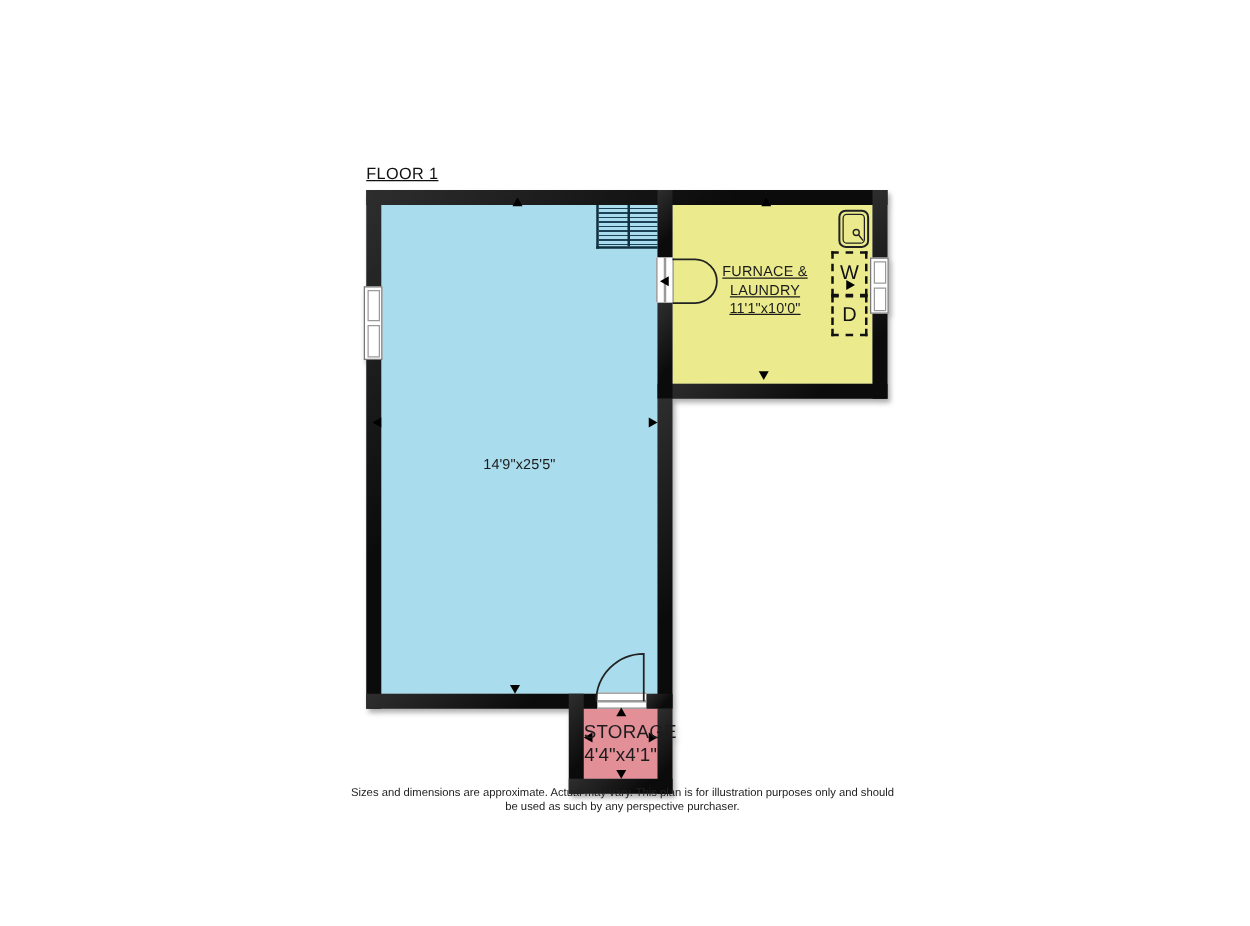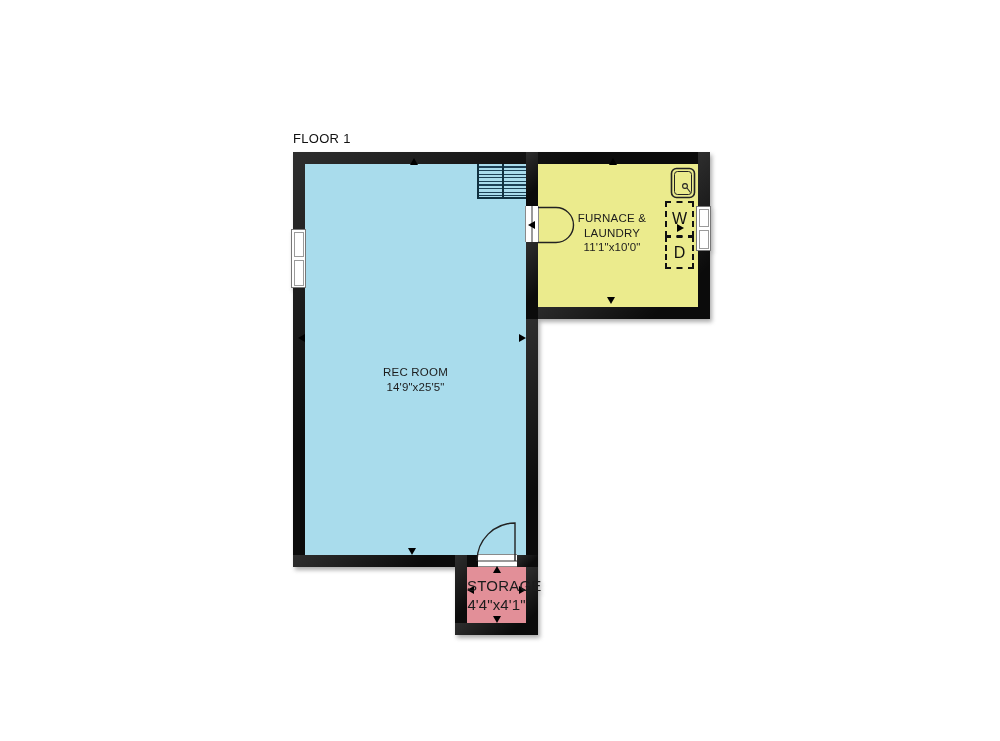--- a/index.html
+++ b/index.html
@@ -1,20 +1,20 @@
 <!DOCTYPE html>
 <html><head>
 <meta charset="utf-8">
 <style>
   html,body{margin:0;padding:0;background:#fff;}
   .canvas{position:relative;width:1000px;height:741px;background:#ffffff;
           font-family:"Liberation Sans",sans-serif;overflow:hidden;color:#1a1a1a;}
 
   
-  .floor-label{position:absolute;left:293px;top:131px;font-size:13px;letter-spacing:.3px;color:#111;}
+  .floor-label{position:absolute;left:293px;top:131px;font-size:13px;letter-spacing:.3px;color:#111;text-decoration:underline;}
   .total-area{position:absolute;right:289px;top:130px;font-size:13px;letter-spacing:.2px;color:#111;text-align:right;}
   .disclaimer{position:absolute;left:280px;top:629px;width:436px;font-size:9px;line-height:1.25;
               text-align:center;color:#222;}
 
   
   .plan{position:absolute;inset:0;filter:drop-shadow(2px 3px 2px rgba(70,70,70,.45));}
   .room{position:absolute;}
   .room-rec{left:305px;top:164px;width:221px;height:391px;background:#a9dcec;}
   .room-furnace{left:538px;top:164px;width:160px;height:143px;background:#ebeb8d;}
   .room-storage{left:467px;top:567px;width:59px;height:56px;background:#e28f98;}
@@ -55,21 +55,21 @@
   
   .arr{position:absolute;width:0;height:0;}
   .arr.up{border-left:4px solid transparent;border-right:4px solid transparent;border-bottom:7px solid #000;}
   .arr.down{border-left:4px solid transparent;border-right:4px solid transparent;border-top:7px solid #000;}
   .arr.left{border-top:4px solid transparent;border-bottom:4px solid transparent;border-right:7px solid #000;}
   .arr.right{border-top:4px solid transparent;border-bottom:4px solid transparent;border-left:7px solid #000;}
 
   
   .room-label{position:absolute;text-align:center;color:#1c1c1c;font-size:11.5px;line-height:1.28;letter-spacing:.2px;}
   .label-rec{left:305px;top:365px;width:221px;}
-  .label-furnace{left:562px;top:211px;width:100px;}
+  .label-furnace{left:562px;top:211px;width:100px;text-decoration:underline;}
   .label-storage{left:467px;top:576px;width:59px;font-size:15px;}
   .room-dims{letter-spacing:.1px;}
 </style>
 </head>
 <body>
 
 <div class="canvas">
 
   <div class="floor-label">FLOOR 1</div>
 
@@ -140,28 +140,28 @@
     <div class="arr up" style="left:609px;top:158px;"></div>
     <div class="arr down" style="left:607px;top:297px;"></div>
     <div class="arr left" style="left:528px;top:221px;"></div>
     <div class="arr right" style="left:677px;top:224px;"></div>
     <div class="arr up" style="left:493px;top:566px;"></div>
     <div class="arr down" style="left:493px;top:616px;"></div>
     <div class="arr left" style="left:467px;top:586px;"></div>
     <div class="arr right" style="left:519px;top:586px;"></div>
 
     <div class="room-label label-rec">
-      <div>REC ROOM</div>
       <div class="room-dims">14'9"x25'5"</div>
     </div>
     <div class="room-label label-furnace">
       <div>FURNACE &amp; LAUNDRY</div>
       <div class="room-dims">11'1"x10'0"</div>
     </div>
     <div class="room-label label-storage">
       <div>STORAGE</div>
       <div class="room-dims">4'4"x4'1"</div>
     </div>
 
   </div>
 
+  <div class="disclaimer">Sizes and dimensions are approximate. Actual may vary. This plan is for illustration purposes only and should be used as such by any perspective purchaser.</div>
 
 </div>
 
 </body></html>

